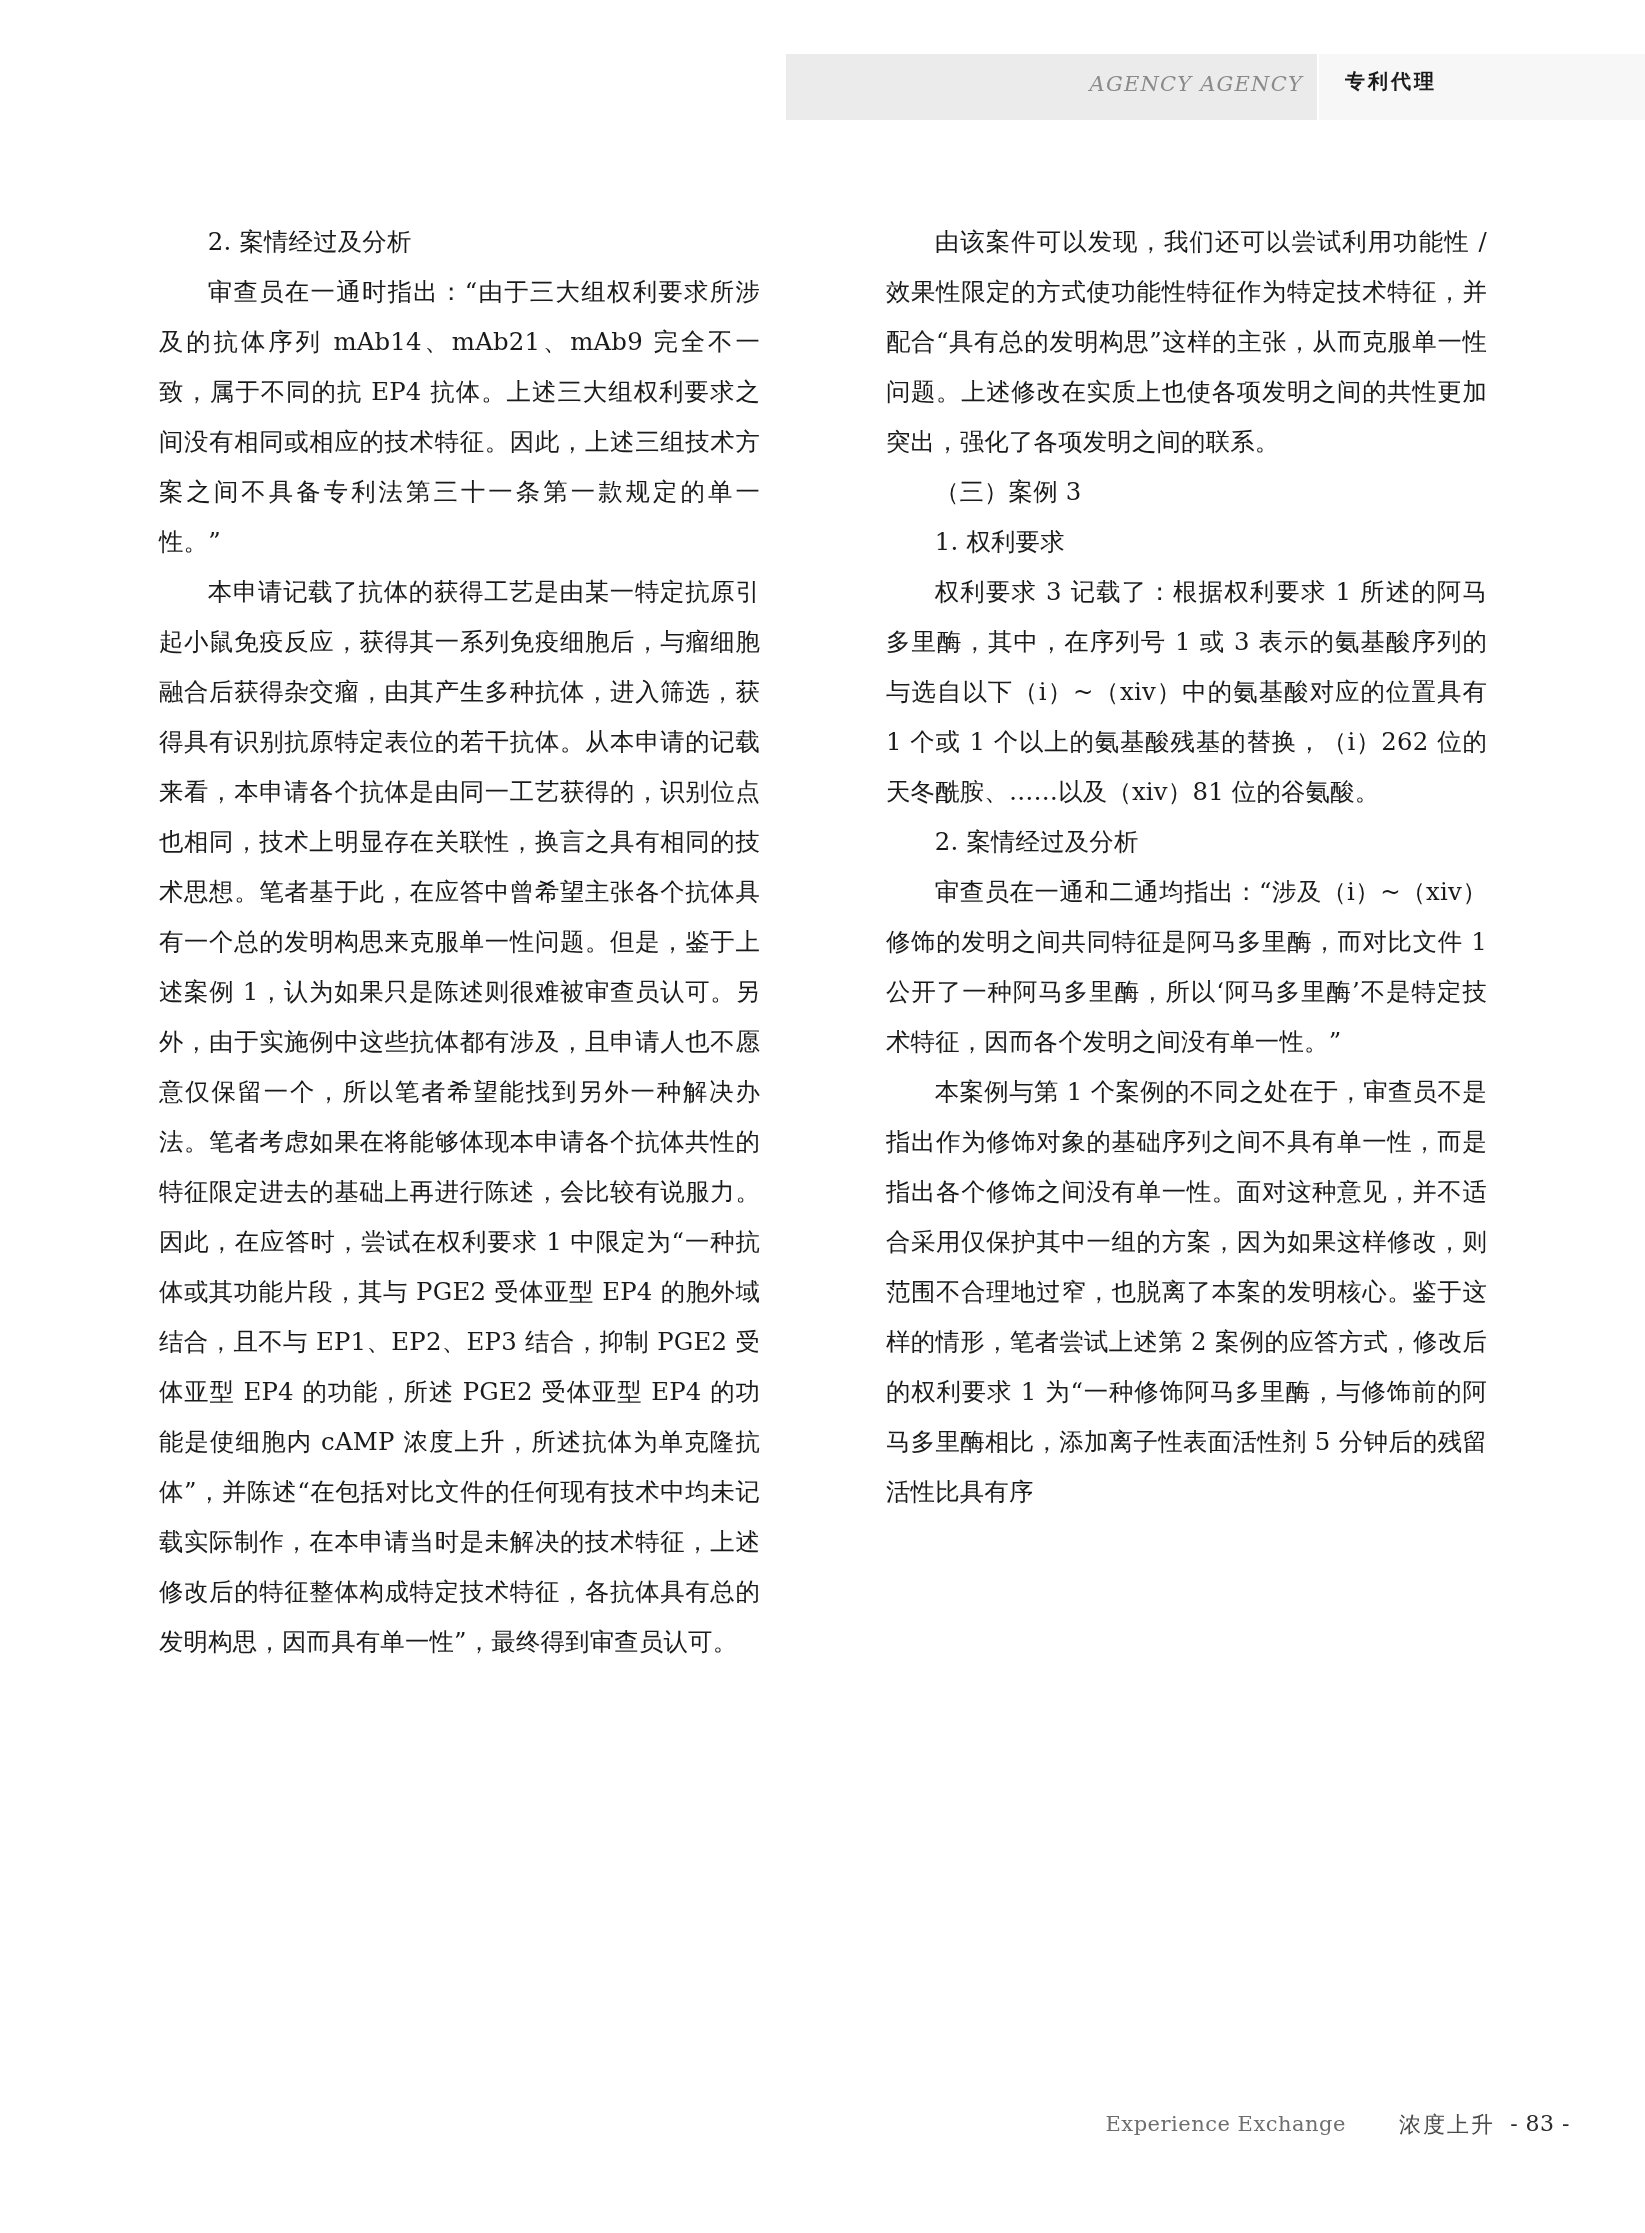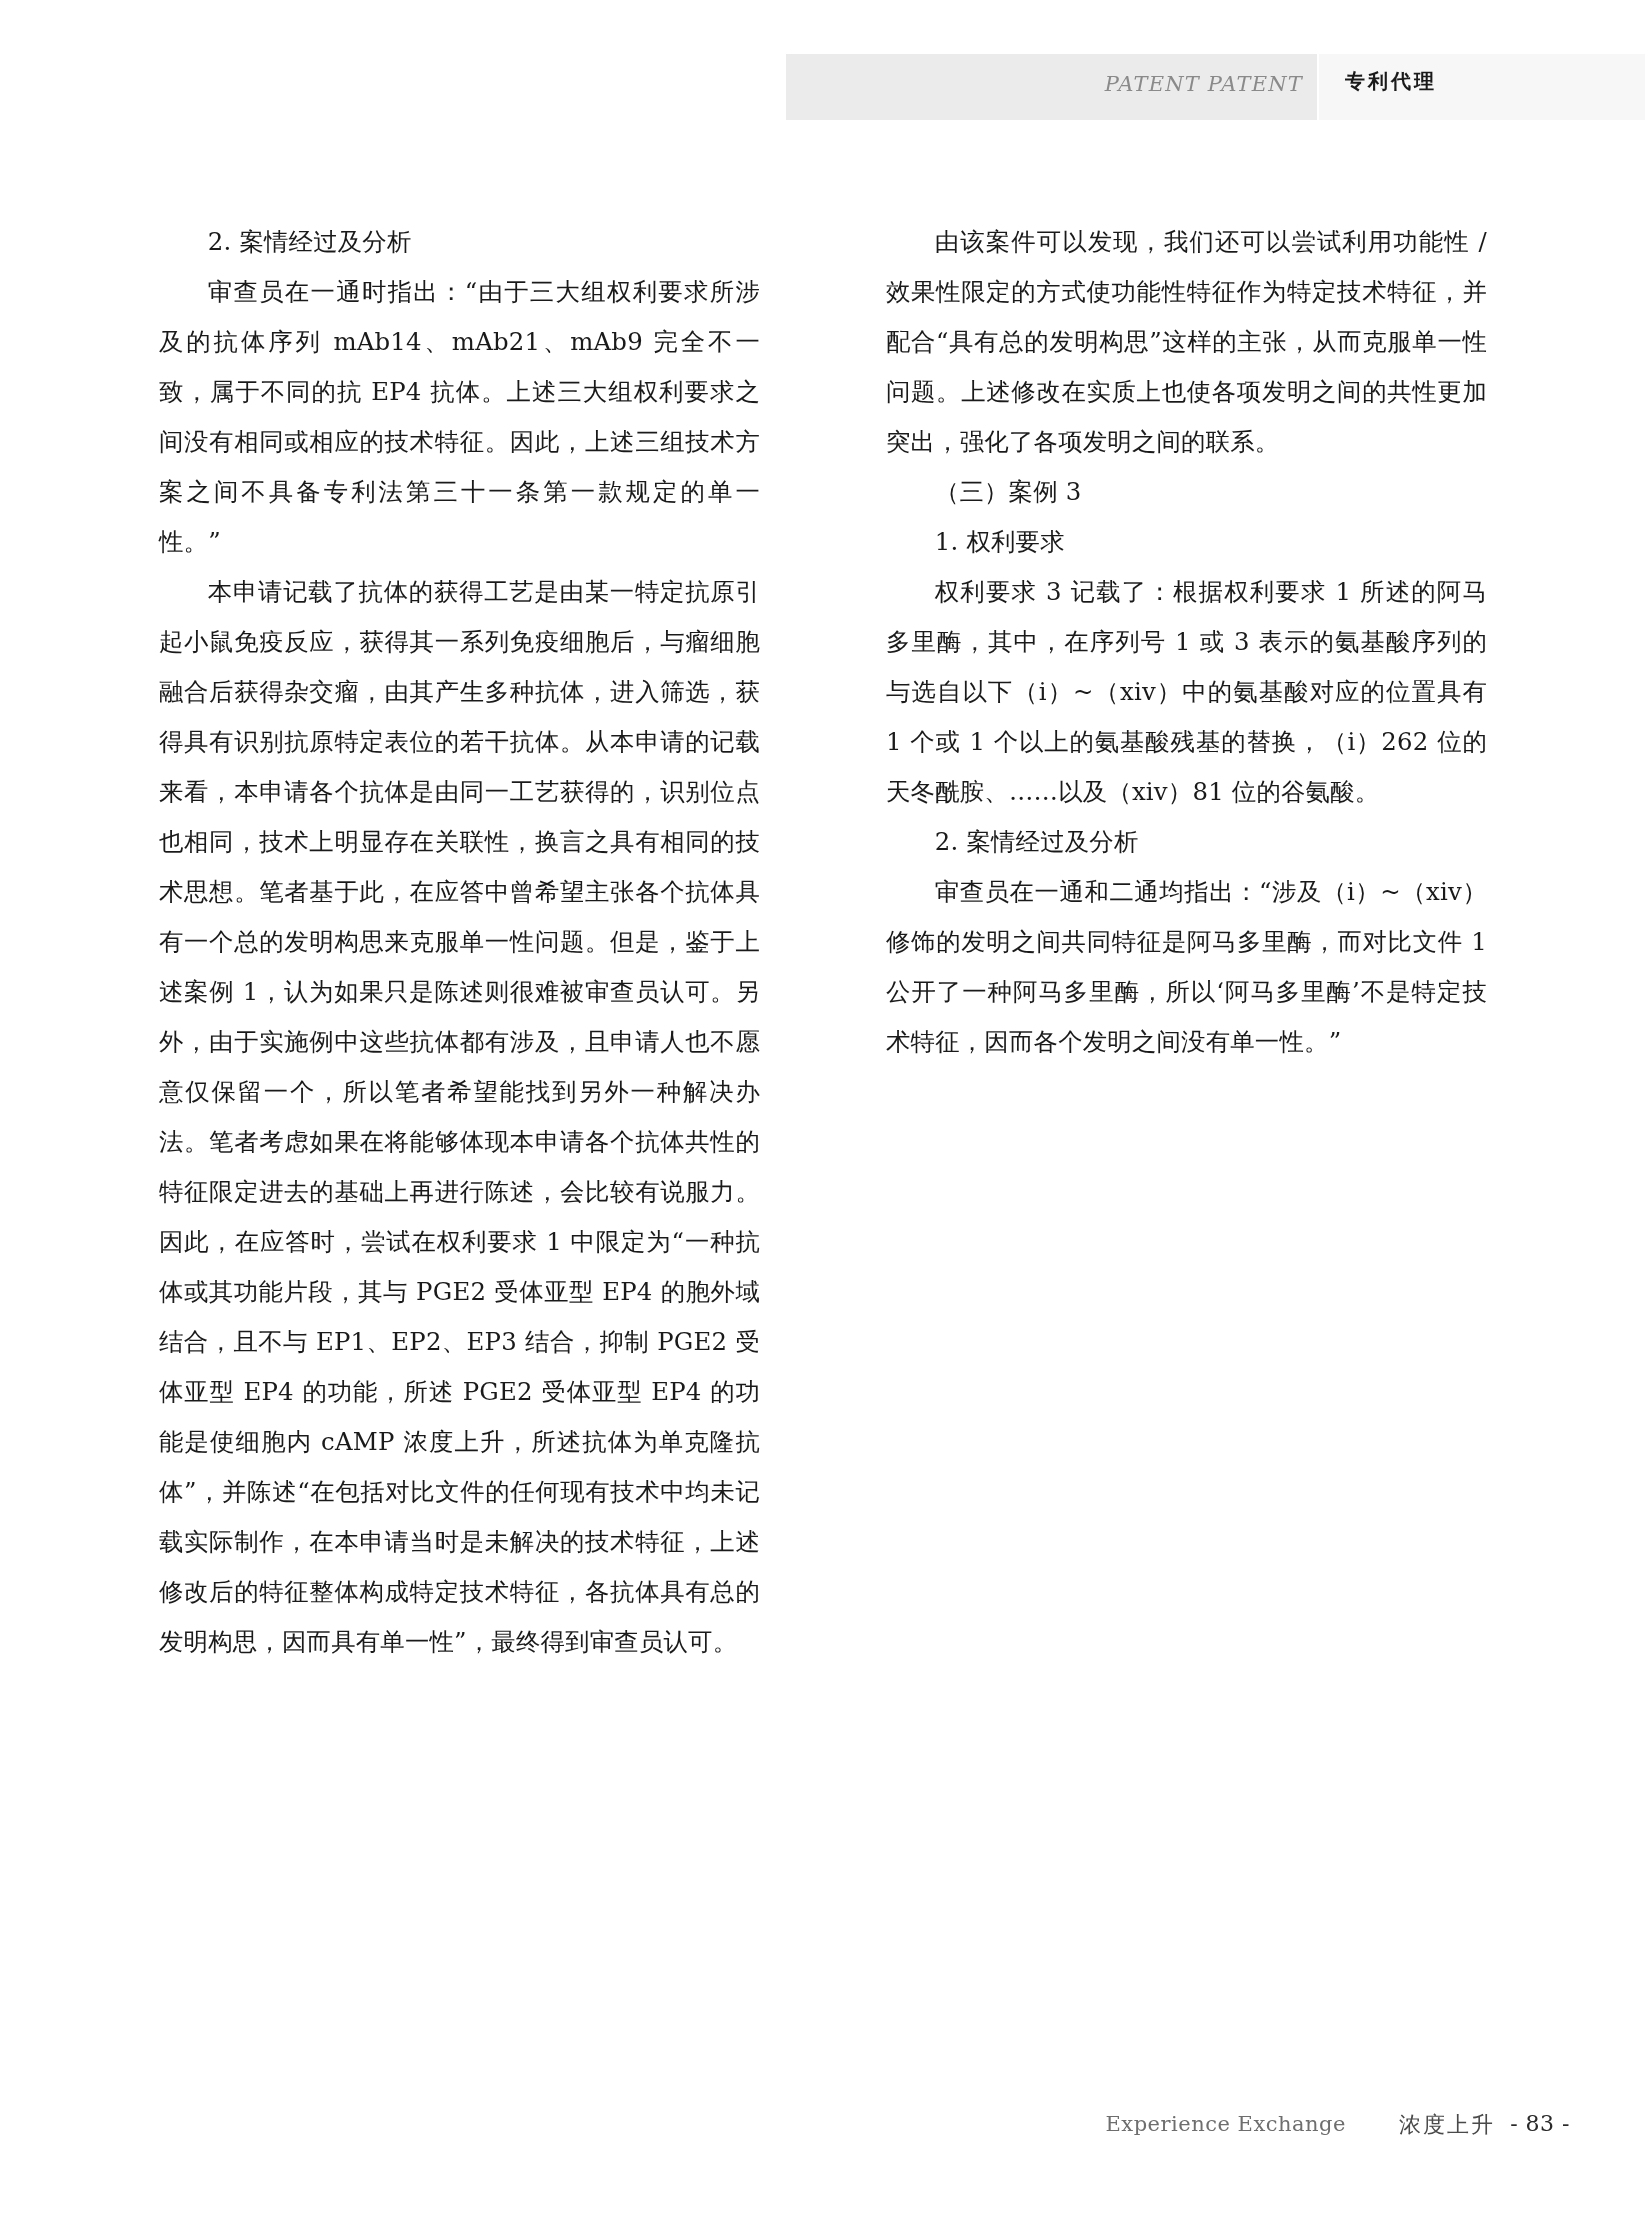--- a/index.html
+++ b/index.html
@@ -124,37 +124,38 @@
     letter-spacing: 0.5px;
     margin-left: 33px;
   }
 </style>
 </head>
 <body>
 
 <div class="page-header">
   <div class="header-band"></div>
   <div class="header-band-inner"></div>
-  <div class="header-en">PATENT PATENT</div>
+  <div class="header-en">AGENCY AGENCY</div>
   <div class="header-cn">专利代理</div>
 </div>
 
 <div class="column" id="col-left">
   <p class="heading">2. 案情经过及分析</p>
   <p>审查员在一通时指出：“由于三大组权利要求所涉及的抗体序列 mAb14、mAb21、mAb9 完全不一致，属于不同的抗 EP4 抗体。上述三大组权利要求之间没有相同或相应的技术特征。因此，上述三组技术方案之间不具备专利法第三十一条第一款规定的单一性。”</p>
   <p>本申请记载了抗体的获得工艺是由某一特定抗原引起小鼠免疫反应，获得其一系列免疫细胞后，与瘤细胞融合后获得杂交瘤，由其产生多种抗体，进入筛选，获得具有识别抗原特定表位的若干抗体。从本申请的记载来看，本申请各个抗体是由同一工艺获得的，识别位点也相同，技术上明显存在关联性，换言之具有相同的技术思想。笔者基于此，在应答中曾希望主张各个抗体具有一个总的发明构思来克服单一性问题。但是，鉴于上述案例 1，认为如果只是陈述则很难被审查员认可。另外，由于实施例中这些抗体都有涉及，且申请人也不愿意仅保留一个，所以笔者希望能找到另外一种解决办法。笔者考虑如果在将能够体现本申请各个抗体共性的特征限定进去的基础上再进行陈述，会比较有说服力。因此，在应答时，尝试在权利要求 1 中限定为“一种抗体或其功能片段，其与 PGE2 受体亚型 EP4 的胞外域结合，且不与 EP1、EP2、EP3 结合，抑制 PGE2 受体亚型 EP4 的功能，所述 PGE2 受体亚型 EP4 的功能是使细胞内 cAMP 浓度上升，所述抗体为单克隆抗体”，并陈述“在包括对比文件的任何现有技术中均未记载实际制作，在本申请当时是未解决的技术特征，上述修改后的特征整体构成特定技术特征，各抗体具有总的发明构思，因而具有单一性”，最终得到审查员认可。</p>
 </div>
 
 <div class="column" id="col-right">
   <p>由该案件可以发现，我们还可以尝试利用功能性 / 效果性限定的方式使功能性特征作为特定技术特征，并配合“具有总的发明构思”这样的主张，从而克服单一性问题。上述修改在实质上也使各项发明之间的共性更加突出，强化了各项发明之间的联系。</p>
   <p class="heading">（三）案例 3</p>
   <p class="heading">1. 权利要求</p>
   <p>权利要求 3 记载了：根据权利要求 1 所述的阿马多里酶，其中，在序列号 1 或 3 表示的氨基酸序列的与选自以下（i）~（xiv）中的氨基酸对应的位置具有 1 个或 1 个以上的氨基酸残基的替换，（i）262 位的天冬酰胺、……以及（xiv）81 位的谷氨酸。</p>
   <p class="heading">2. 案情经过及分析</p>
   <p>审查员在一通和二通均指出：“涉及（i）~（xiv）修饰的发明之间共同特征是阿马多里酶，而对比文件 1 公开了一种阿马多里酶，所以‘阿马多里酶’不是特定技术特征，因而各个发明之间没有单一性。”</p>
+  <p>本案例与第 1 个案例的不同之处在于，审查员不是指出作为修饰对象的基础序列之间不具有单一性，而是指出各个修饰之间没有单一性。面对这种意见，并不适合采用仅保护其中一组的方案，因为如果这样修改，则范围不合理地过窄，也脱离了本案的发明核心。鉴于这样的情形，笔者尝试上述第 2 案例的应答方式，修改后的权利要求 1 为“一种修饰阿马多里酶，与修饰前的阿马多里酶相比，添加离子性表面活性剂 5 分钟后的残留活性比具有序</p>
 </div>
 
 <div class="page-footer">
   <div class="footer-en">Experience Exchange</div>
   <div class="footer-cn">浓度上升</div>
   <div class="footer-page">- 83 -</div>
 </div>
 
 
 </body></html>

